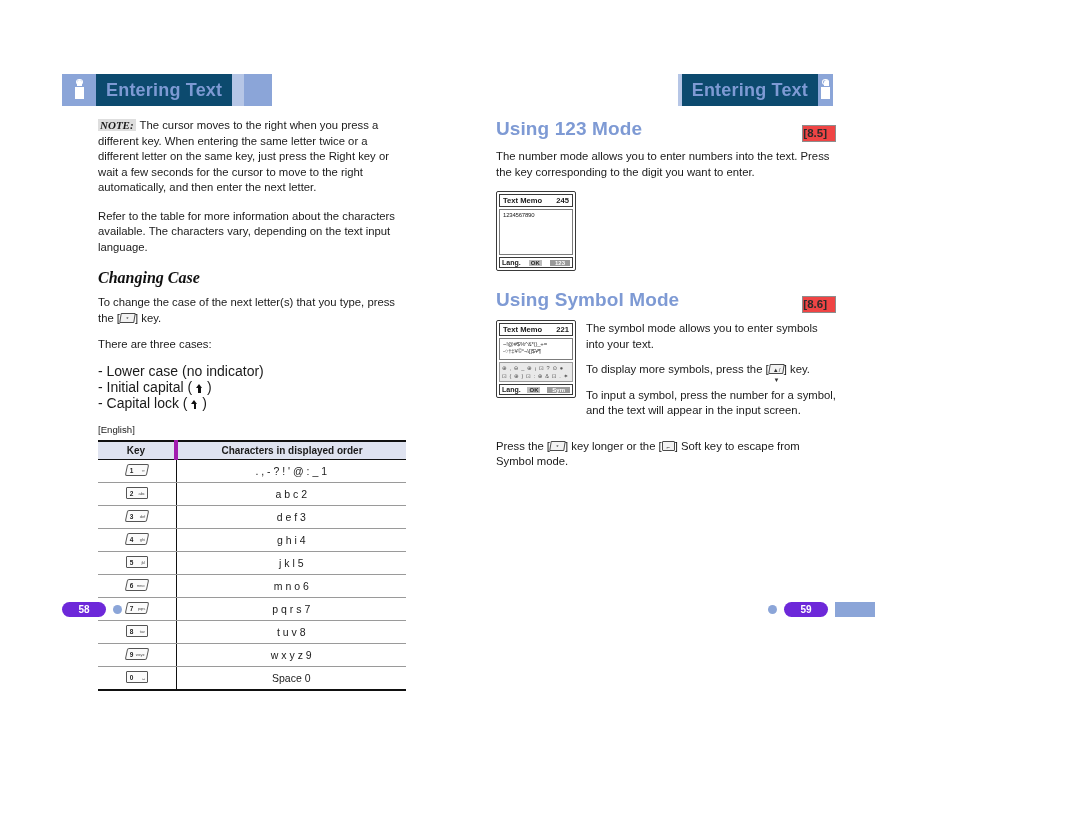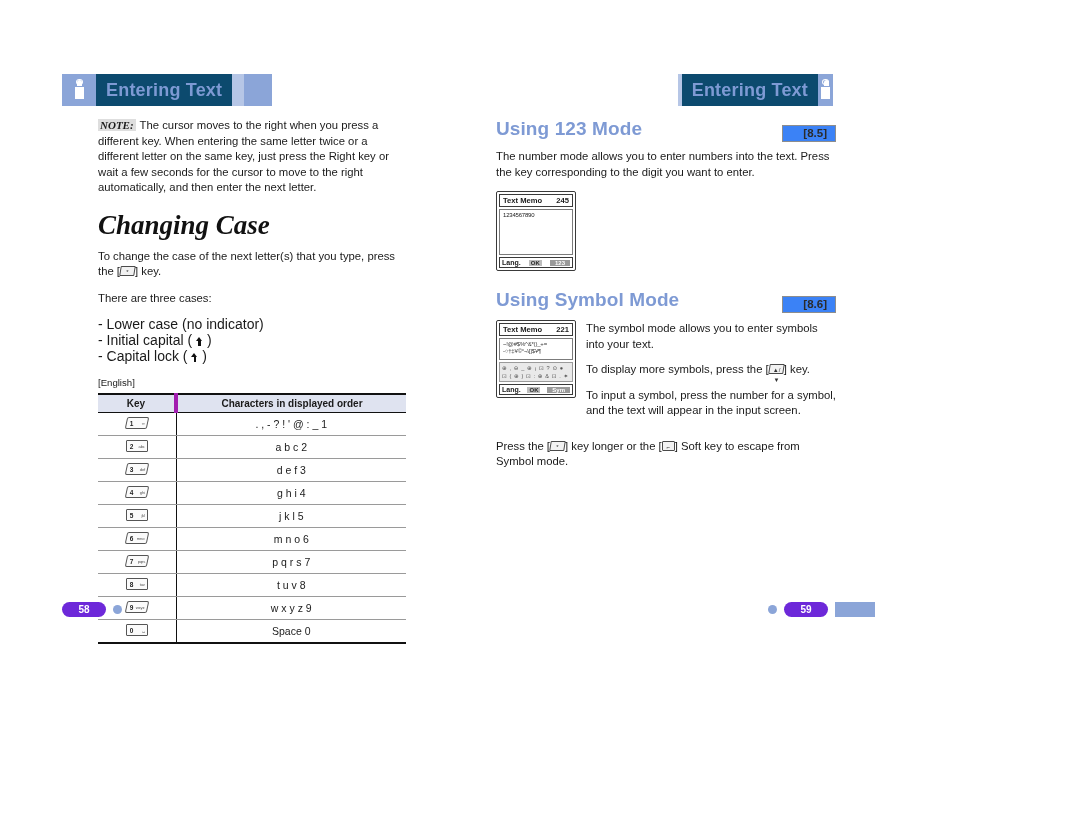--- a/index.html
+++ b/index.html
@@ -60,32 +60,32 @@
   
   p.body { font-size:11.3px; line-height:15.5px; margin:0 0 11px 0; }
   .note-wrap { font-size:11.3px; line-height:15.5px; margin:0 0 13px 0; }
   .note-tag {
     background:#dedede; font-style:italic; font-weight:bold;
     padding:0 2px; margin-right:4px; font-size:11px;font-family:Liberation Serif, serif;
   }
   h2.sect {
     font-family:"Liberation Serif", serif;
     font-style:italic; font-weight:bold;
-    font-size:27px; margin:14px 0 8px 0; color:#111;
+    font-size:16px; margin:14px 0 8px 0; color:#111;
   }
   h2.blue {
     font-family:"Liberation Sans", sans-serif;
     font-style:normal; font-weight:bold;
     font-size:19px; color:#7e9ad4; margin:0 0 9px 0;
     letter-spacing:.1px;
   }
   .sect-row { display:flex; align-items:center; justify-content:space-between; }
   .sect-ref {
     font-size:11.5px; font-weight:bold; color:#2b2b2b;
-    border:1px solid #8d8d8d; padding:1px 8px 2px 20px; background:#3b82f6;
+    border:1px solid #8d8d8d; padding:1px 8px 2px 0; background:#ef4444;
   }
   ul.cases { list-style:none; margin:4px 0 0 0; padding:0; }
   ul.cases li { font-size:14px; line-height:14px; margin:0 0 2px 0; }
   .lang-tag { font-size:9.6px; margin:14px 0 5px 0; }
 
   .arrow-up {
     display:inline-block; width:7px; height:9px; position:relative;
     vertical-align:-1px;
   }
   .arrow-up:before {
@@ -219,20 +219,21 @@
     </span>
   </div>
 </div>
 
 <div class="col col-left">
 
   <div class="note-wrap">
     <span class="note-tag">NOTE:</span><span>The cursor moves to the right when you press a different key. When entering the same letter twice or a different letter on the same key, just press the Right key or wait a few seconds for the cursor to move to the right automatically, and then enter the next letter.</span>
   </div>
 
+  <p class="body">Refer to the table for more information about the characters available. The characters vary, depending on the text input language.</p>
 
   <h2 class="sect">Changing Case</h2>
 
   <p class="body">
     <span>To change the case of the next letter(s) that you type, press the [</span><span class="keyglyph"><span class="lbl">*</span></span><span>] key.</span>
   </p>
 
   <p class="body">There are three cases:</p>
 
   <ul class="cases">

